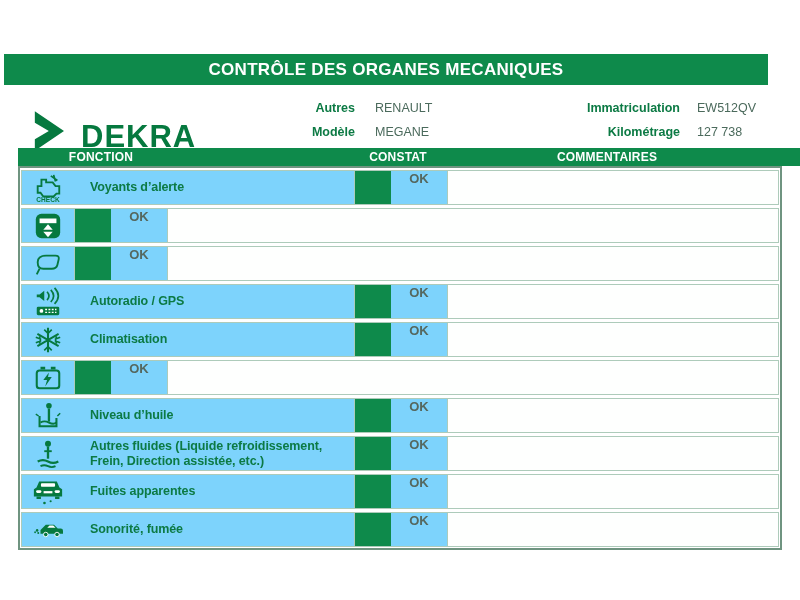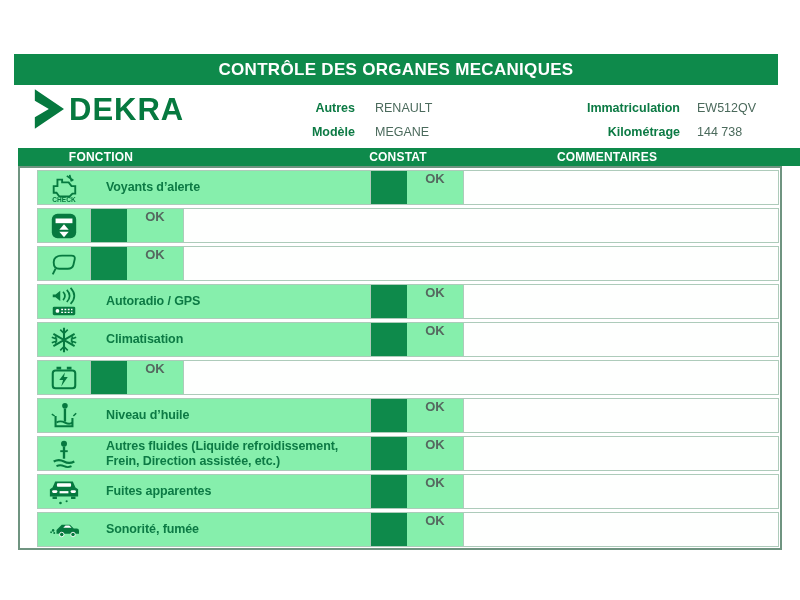--- a/index.html
+++ b/index.html
@@ -8,26 +8,26 @@
     --label-green:#0c7a44;
     --val-text:#4b6a5c;
     --ok-text:#55685f;
     --border-light:#adcbba;
     --border-dark:#6f9480;
   }
   html,body{margin:0;padding:0;background:#fff;}
   .page{width:800px;height:600px;position:relative;background:#ffffff;overflow:hidden;
         font-family:"Liberation Sans","DejaVu Sans",sans-serif;}
 
-  .title-bar{position:absolute;left:14px;top:54px;width:764px;height:31px;background:var(--green);
+  .title-bar{position:absolute;left:4px;top:54px;width:764px;height:31px;background:var(--green);
              color:#fff;display:flex;align-items:center;justify-content:center;
              font-weight:bold;font-size:17px;letter-spacing:.3px;}
 
   .info{position:absolute;left:18px;top:88px;width:764px;height:58px;}
-  .logo{position:absolute;left:14px;top:0;display:flex;align-items:center;gap:1px;color:var(--logo-green);}
+  .logo{position:absolute;left:14px;top:22px;display:flex;align-items:flex-end;gap:13px;color:var(--logo-green);}
   .logo svg{width:36px;height:42px;}
   .logo-text{font-size:31px;font-weight:bold;letter-spacing:1px;line-height:1;}
 
   .pair{position:absolute;display:flex;font-size:12.5px;line-height:16px;}
   .pair .lbl{font-weight:bold;color:var(--label-green);text-align:right;}
   .pair .val{color:var(--val-text);}
   .pair.m .lbl{width:107px;}
   .pair.m .val{margin-left:20px;}
   .pair.r .lbl{width:182px;}
   .pair.r .val{margin-left:17px;}
@@ -38,21 +38,21 @@
 
   .thead{position:absolute;left:18px;top:148px;width:764px;height:18px;background:var(--green);
          color:#fff;font-weight:bold;font-size:12px;padding-left:36px;}
   .thead span{position:absolute;top:2px;width:130px;text-align:center;letter-spacing:.2px;}
   .th-fonction{left:18px;}
   .th-constat{left:315px;}
   .th-commentaires{left:524px;}
 
   .tbody{position:absolute;left:18px;top:166px;width:764px;border:2px solid var(--border-dark);
          background:#fff;padding:2px 1px 1px 1px;box-sizing:border-box;}
-  .row{height:33px;margin:0 0 3px 16px;border:1px solid var(--border-light);display:flex;align-items:stretch;background:#86efac;}
+  .row{height:33px;margin:0 0 3px 0;border:1px solid var(--border-light);display:flex;align-items:stretch;background:#7dd3fc;}
   .row:last-child{margin-bottom:0;}
   .cell-icon{width:52px;display:flex;align-items:center;justify-content:center;color:var(--logo-green);}
   .cell-icon svg{width:30px;height:30px;display:block;}
   .cell-label{width:280px;display:flex;align-items:center;padding-left:16px;box-sizing:border-box;
               font-weight:bold;font-size:12.5px;line-height:1.15;color:var(--label-green);letter-spacing:-0.1px;}
   .cell-green{width:36px;background:var(--green);border-left:1px solid var(--border-light);}
   .cell-ok{width:56px;display:flex;align-items:flex-start;justify-content:center;font-weight:bold;
            font-size:13px;color:var(--ok-text);border-right:1px solid var(--border-light);}
   .cell-comment{flex:1;background:#fefffe;}
 </style>
@@ -80,21 +80,21 @@
     <div class="pair m row2">
       <span class="lbl">Modèle</span>
       <span class="val">MEGANE</span>
     </div>
     <div class="pair r row1">
       <span class="lbl">Immatriculation</span>
       <span class="val">EW512QV</span>
     </div>
     <div class="pair r row2">
       <span class="lbl">Kilométrage</span>
-      <span class="val">144 738</span>
+      <span class="val">127 738</span>
     </div>
   </div>
 
   <div class="thead">
     <span class="th-fonction">FONCTION</span>
     <span class="th-constat">CONSTAT</span>
     <span class="th-commentaires">COMMENTAIRES</span>
   </div>
 
   <div class="tbody">

